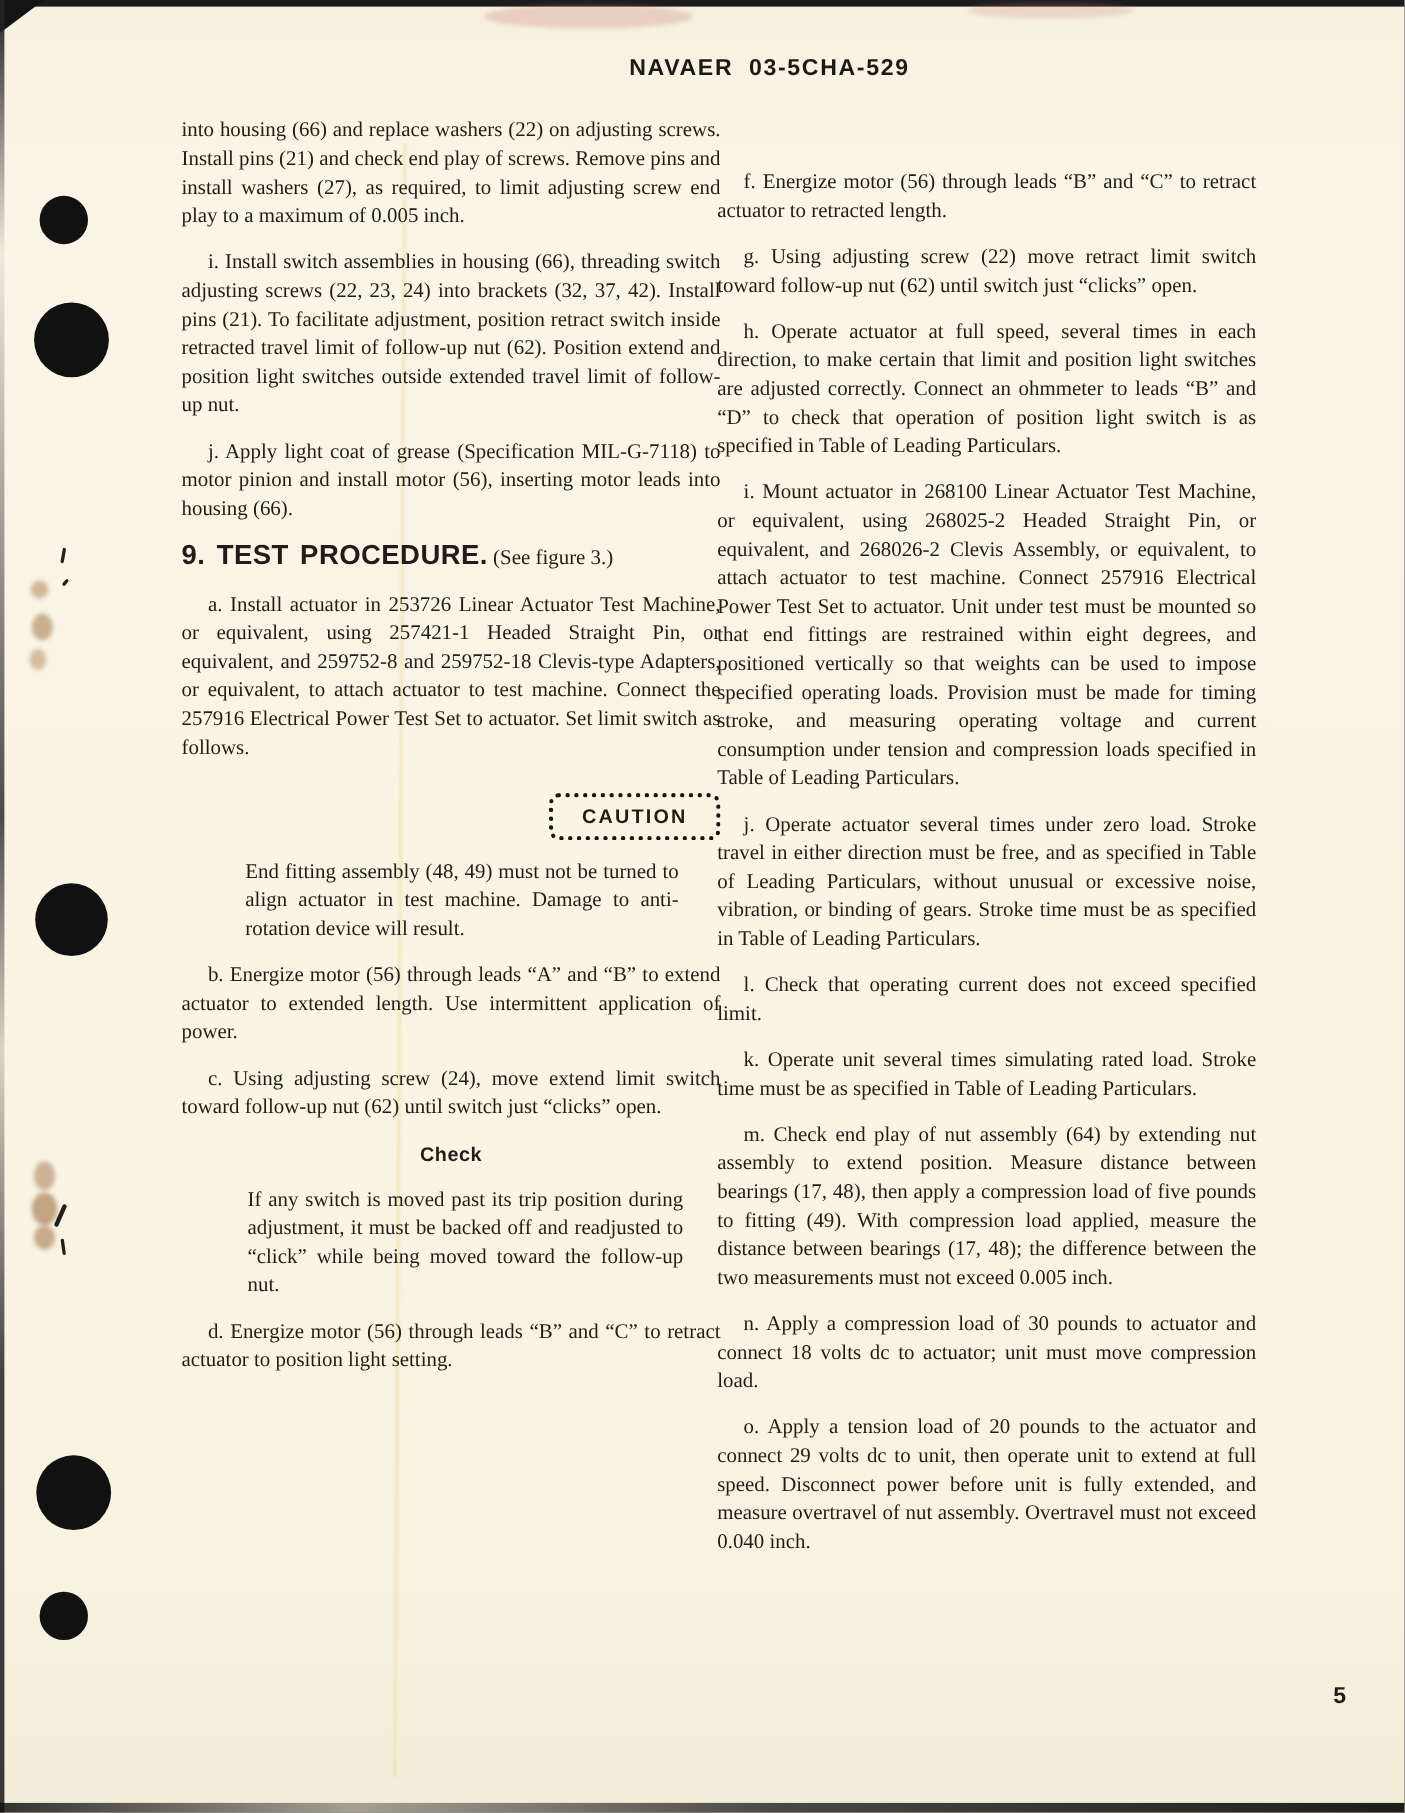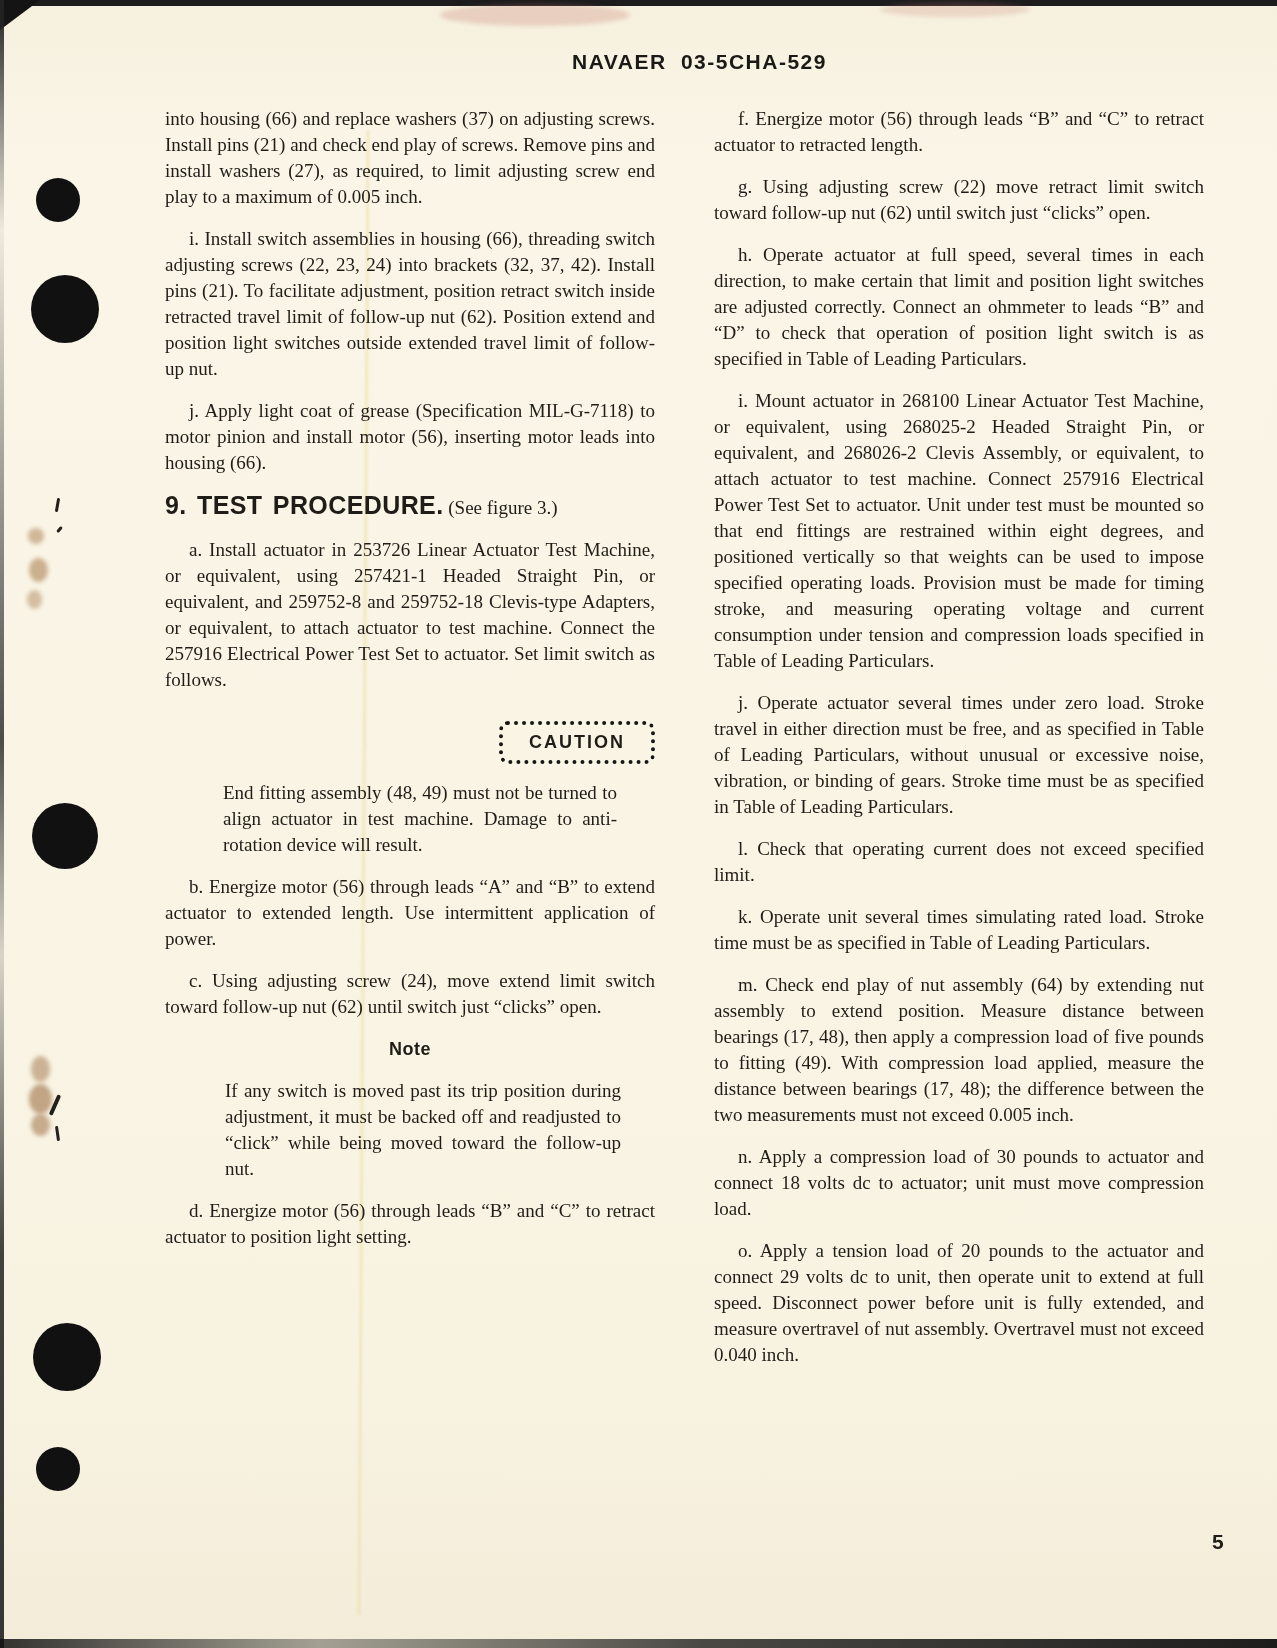--- a/index.html
+++ b/index.html
@@ -47,21 +47,21 @@
   
   .doc-header { position:absolute; top:50px; left:122px; right:0; text-align:center;
     font-family:"Liberation Sans", sans-serif; font-weight:bold; font-size:21px;
     letter-spacing:1.5px; word-spacing:7px; color:#1b1916; }
   .page-num { position:absolute; top:1530px; left:1212px;
     font-family:"Liberation Sans", sans-serif; font-weight:bold; font-size:21px; }
   
   .col { position:absolute; top:106px; width:490px; text-align:justify;
     font-size:19px; line-height:26px; }
   .col-left { left:165px; }
-  .col-right { left:714px; }
+  .col-right { left:652px;margin-top:47px; }
   .col p { margin:0 0 16px; text-indent:24px; }
   .col p.no-indent { text-indent:0; }
   .section-heading { margin:30px 0 10px; text-indent:0 !important; text-align:left; }
   .h-title { font-family:"Liberation Sans", sans-serif; font-weight:bold; font-size:25px;
     letter-spacing:.4px; word-spacing:3px; }
   .caution-wrap { margin:28px 0 16px; text-align:right; text-indent:0; }
   .caution-box { display:inline-block; border:4px dotted #161616; border-radius:9px;
     padding:4px 26px 5px; font-family:"Liberation Sans", sans-serif; font-weight:bold;
     font-size:18px; letter-spacing:2px; }
   .caution-body { margin:0 0 20px; padding:0 38px 0 58px; text-indent:0 !important; }
@@ -95,32 +95,32 @@
 
   <div class="hole h1"></div>
   <div class="hole h2"></div>
   <div class="hole h3"></div>
   <div class="hole h4"></div>
   <div class="hole h5"></div>
 
   <div class="doc-header">NAVAER 03-5CHA-529</div>
 
   <section class="col col-left">
-    <p class="no-indent">into housing (66) and replace washers (37) on adjusting screws. Install pins (21) and check end play of screws. Remove pins and install washers (27), as required, to limit adjusting screw end play to a maximum of 0.005 inch.</p>
+    <p class="no-indent">into housing (66) and replace washers (22) on adjusting screws. Install pins (21) and check end play of screws. Remove pins and install washers (27), as required, to limit adjusting screw end play to a maximum of 0.005 inch.</p>
     <p>i. Install switch assemblies in housing (66), threading switch adjusting screws (22, 23, 24) into brackets (32, 37, 42). Install pins (21). To facilitate adjustment, position retract switch inside retracted travel limit of follow-up nut (62). Position extend and position light switches outside extended travel limit of follow-up nut.</p>
     <p>j. Apply light coat of grease (Specification MIL-G-7118) to motor pinion and install motor (56), inserting motor leads into housing (66).</p>
     <p class="section-heading"><span class="h-title">9. TEST PROCEDURE.</span><span> (See figure 3.)</span></p>
     <p>a. Install actuator in 253726 Linear Actuator Test Machine, or equivalent, using 257421-1 Headed Straight Pin, or equivalent, and 259752-8 and 259752-18 Clevis-type Adapters, or equivalent, to attach actuator to test machine. Connect the 257916 Electrical Power Test Set to actuator. Set limit switch as follows.</p>
     <div class="caution-wrap">
       <span class="caution-box">CAUTION</span>
     </div>
     <p class="caution-body">End fitting assembly (48, 49) must not be turned to align actuator in test machine. Damage to anti-rotation device will result.</p>
     <p>b. Energize motor (56) through leads “A” and “B” to extend actuator to extended length. Use intermittent application of power.</p>
     <p>c. Using adjusting screw (24), move extend limit switch toward follow-up nut (62) until switch just “clicks” open.</p>
-    <p class="note-head">Note</p>
+    <p class="note-head">Check</p>
     <p class="note-body">If any switch is moved past its trip position during adjustment, it must be backed off and readjusted to “click” while being moved toward the follow-up nut.</p>
     <p>d. Energize motor (56) through leads “B” and “C” to retract actuator to position light setting.</p>
   </section>
 
   <section class="col col-right">
     <p>f. Energize motor (56) through leads “B” and “C” to retract actuator to retracted length.</p>
     <p>g. Using adjusting screw (22) move retract limit switch toward follow-up nut (62) until switch just “clicks” open.</p>
     <p>h. Operate actuator at full speed, several times in each direction, to make certain that limit and position light switches are adjusted correctly. Connect an ohmmeter to leads “B” and “D” to check that operation of position light switch is as specified in Table of Leading Particulars.</p>
     <p>i. Mount actuator in 268100 Linear Actuator Test Machine, or equivalent, using 268025-2 Headed Straight Pin, or equivalent, and 268026-2 Clevis Assembly, or equivalent, to attach actuator to test machine. Connect 257916 Electrical Power Test Set to actuator. Unit under test must be mounted so that end fittings are restrained within eight degrees, and positioned vertically so that weights can be used to impose specified operating loads. Provision must be made for timing stroke, and measuring operating voltage and current consumption under tension and compression loads specified in Table of Leading Particulars.</p>
     <p>j. Operate actuator several times under zero load. Stroke travel in either direction must be free, and as specified in Table of Leading Particulars, without unusual or excessive noise, vibration, or binding of gears. Stroke time must be as specified in Table of Leading Particulars.</p>

